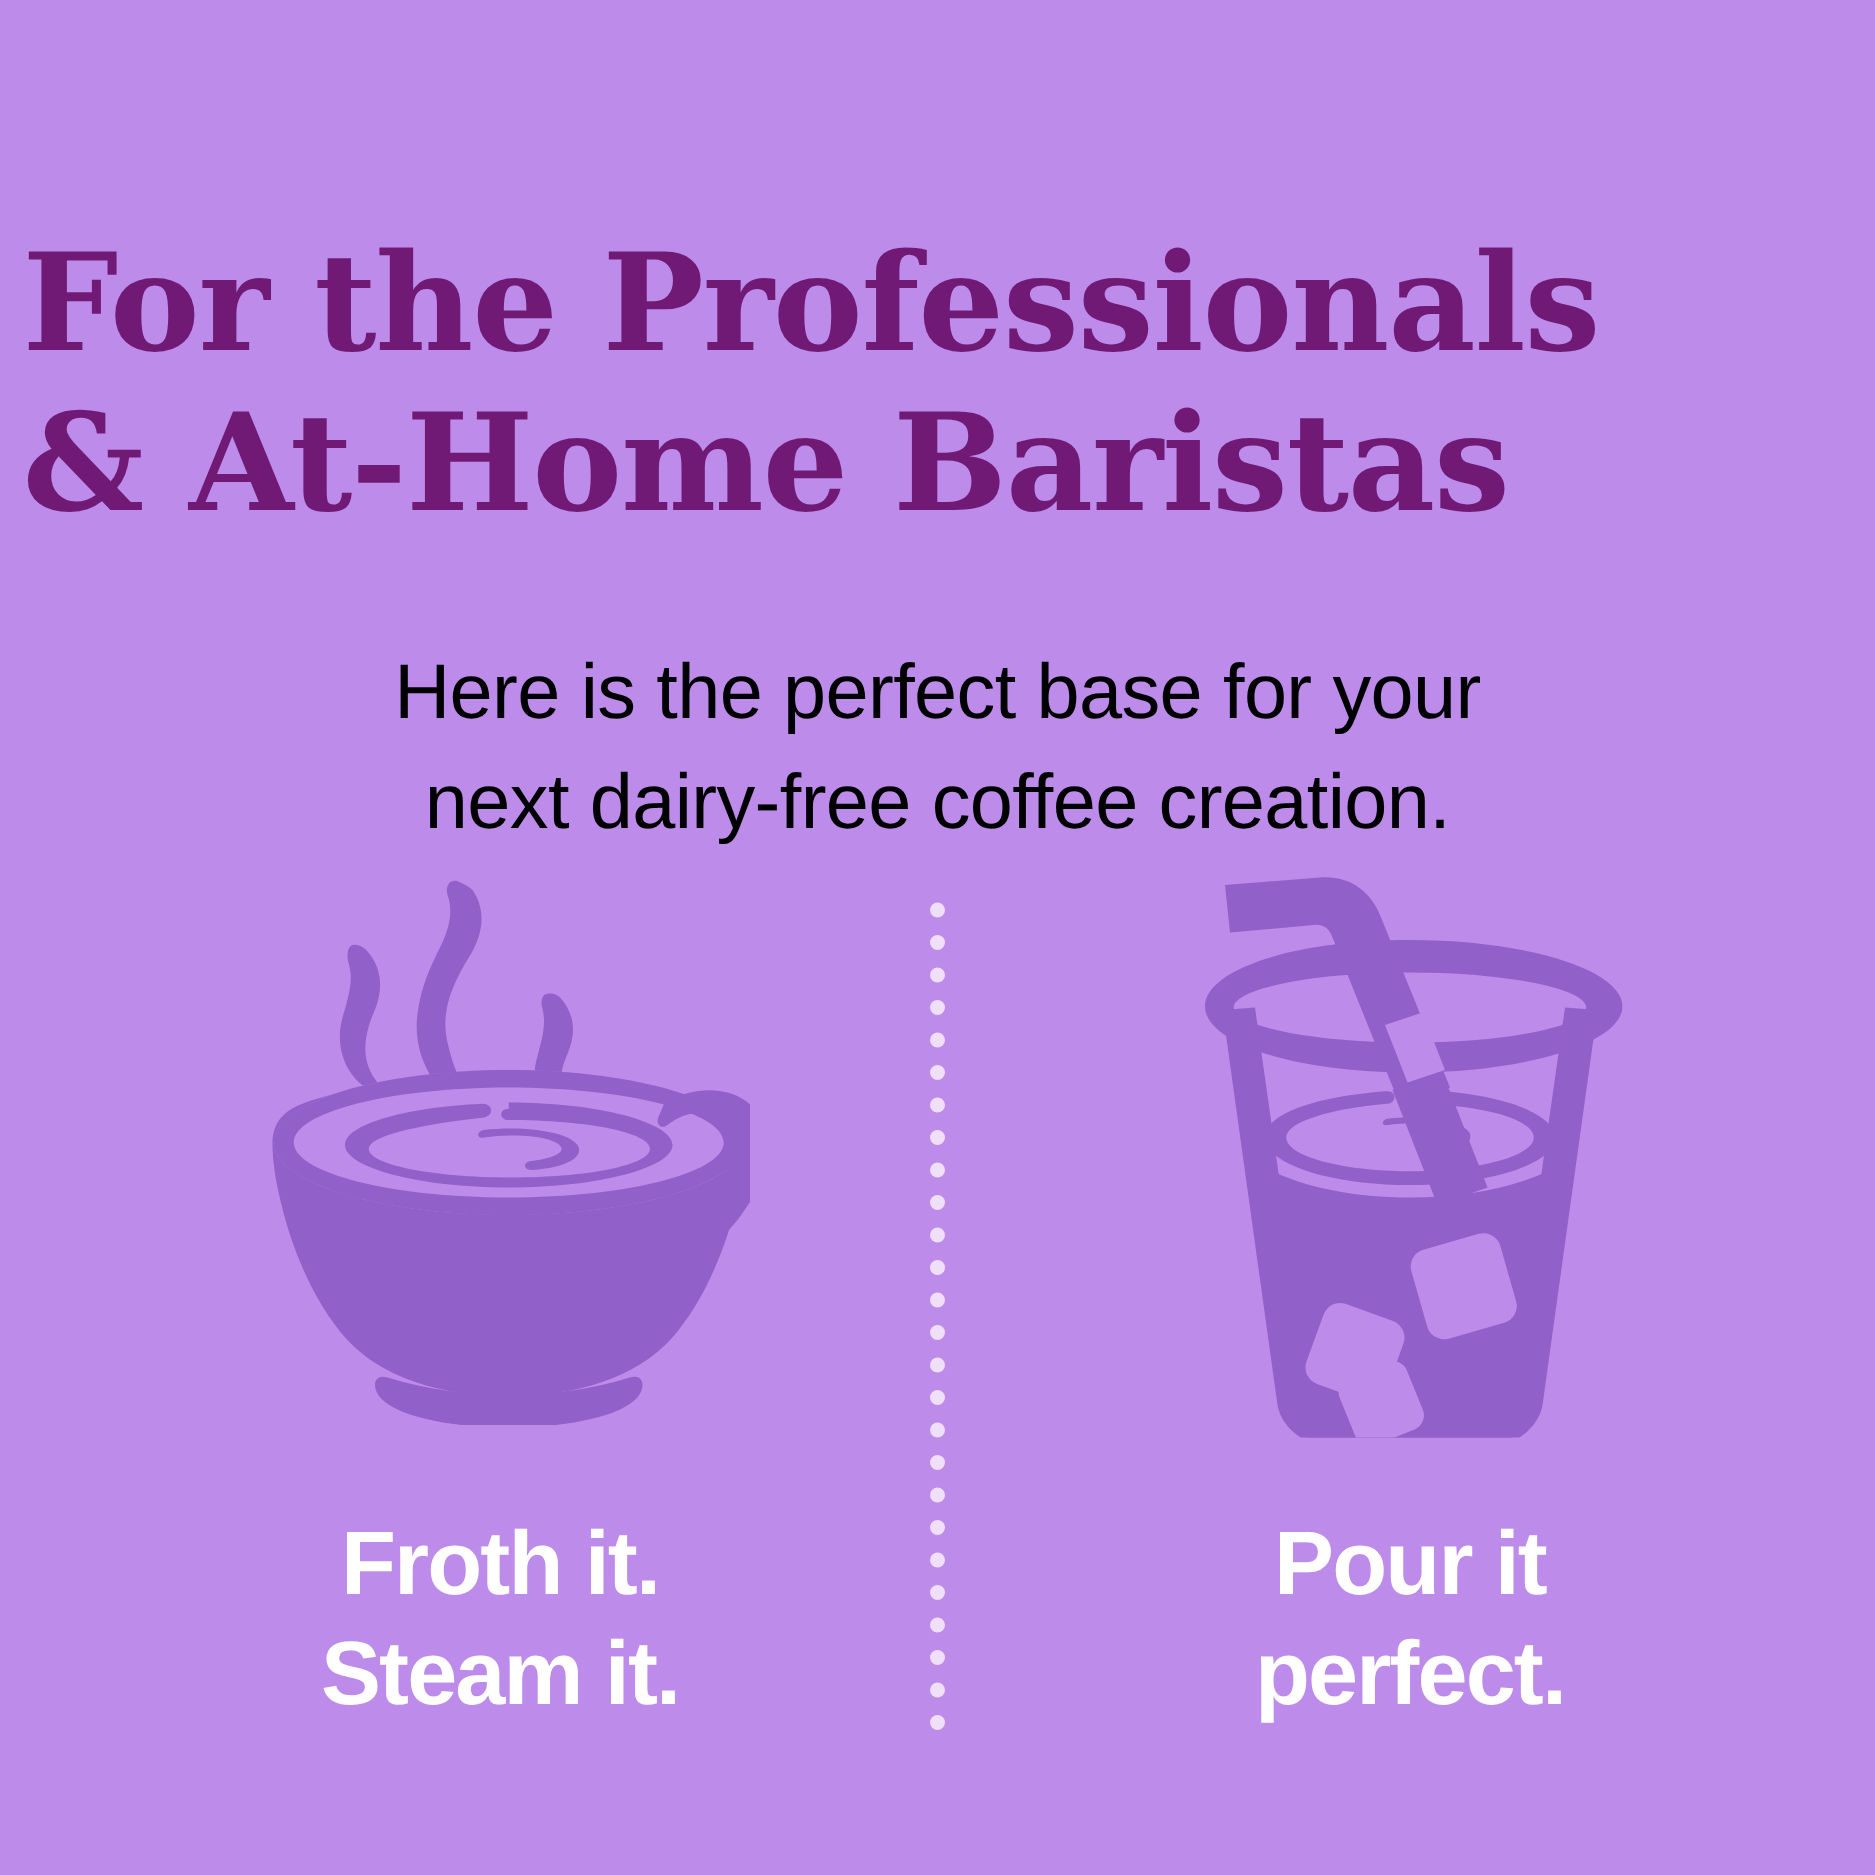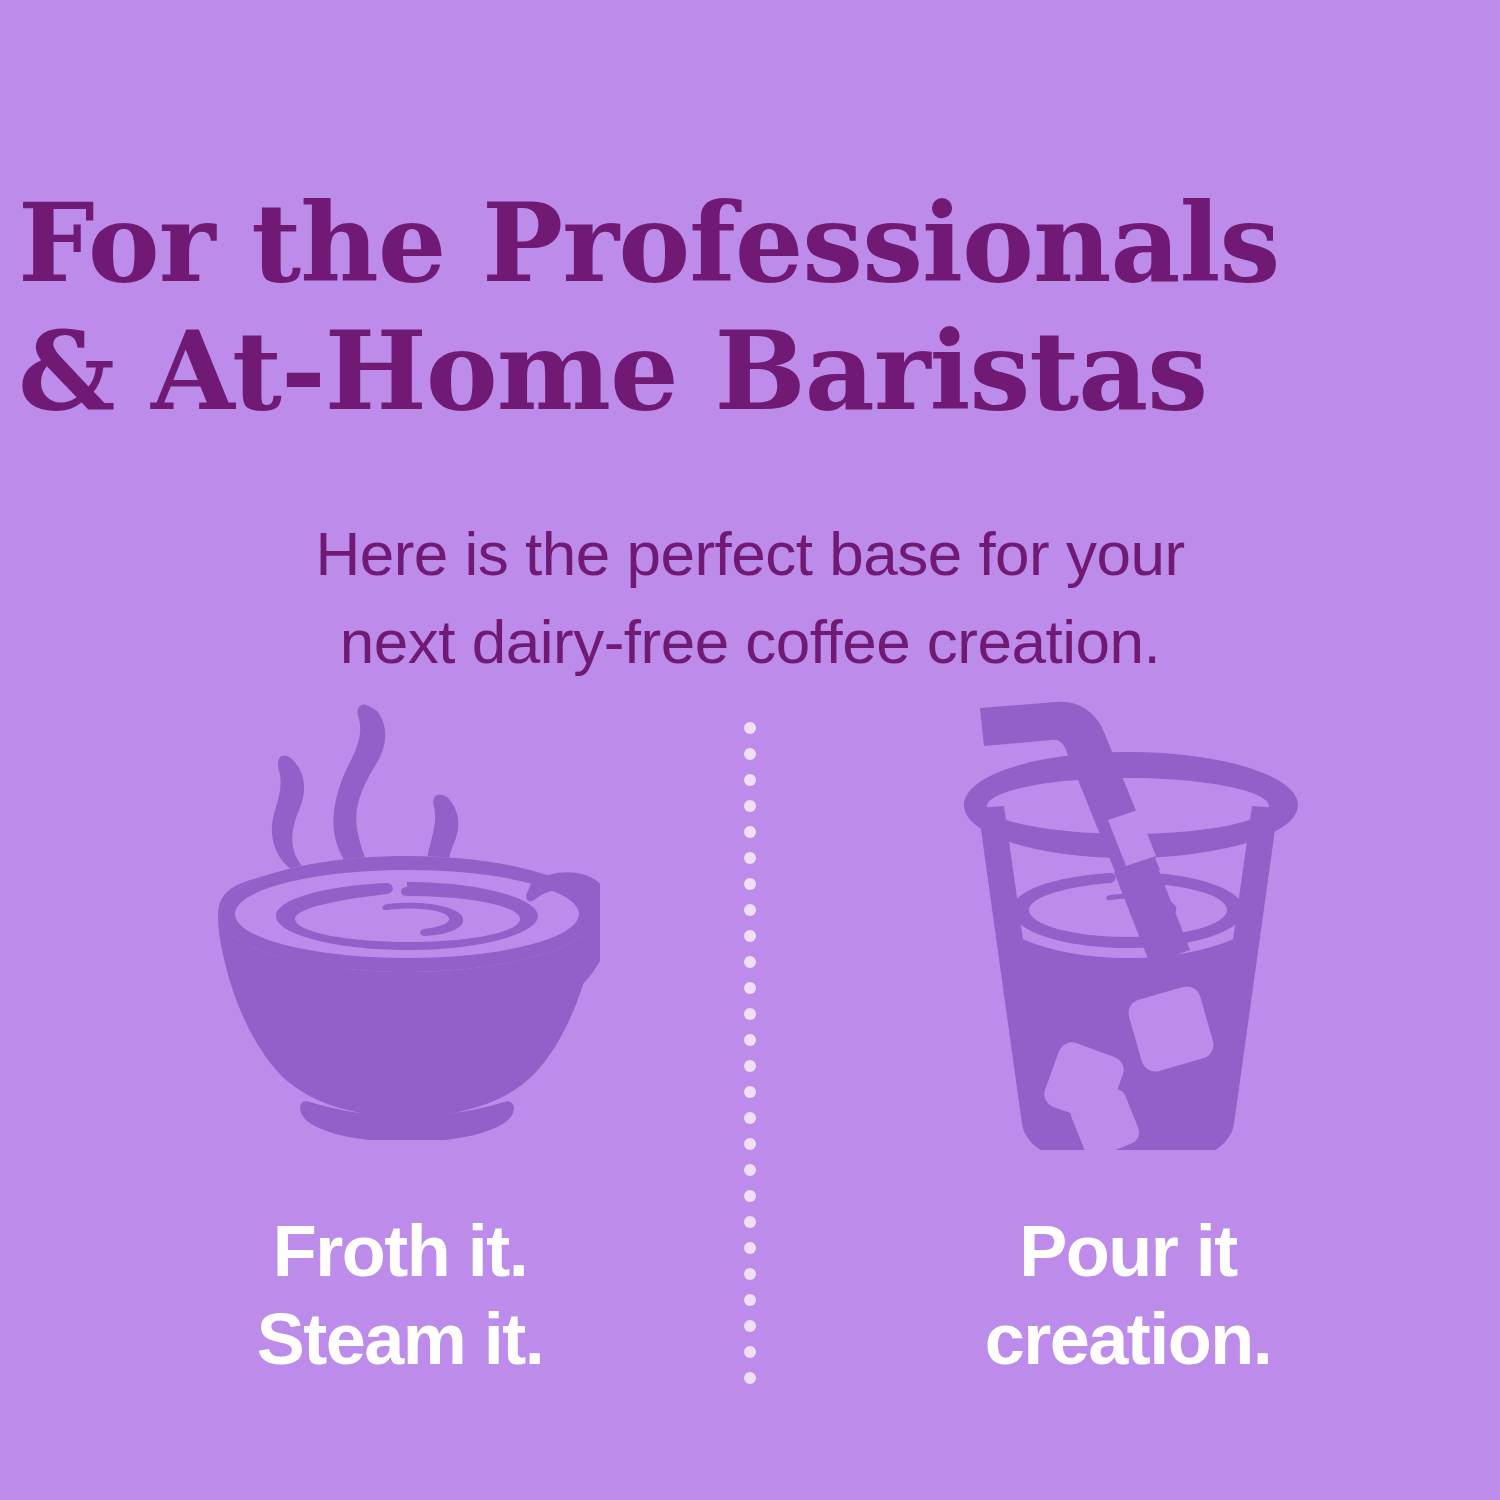--- a/index.html
+++ b/index.html
@@ -38,21 +38,21 @@
     padding-left: 18px;
   }
 
   
   .subhead {
     position: absolute;
     left: 0;
     top: 448px;
     width: 1500px;
     text-align: center;
-    color: #701a75;
+    color: #000000;
     font-family: "Liberation Sans", sans-serif;
     font-weight: 500;
     font-size: 62px;
     line-height: 1.42;
     letter-spacing: -0.5px;
     white-space: pre-line;
   }
 
   
   .divider {
@@ -322,16 +322,16 @@
 
         <g fill="#bd8bea">
           <rect x="176" y="292" width="74" height="74" rx="14" transform="rotate(-16 213 329)"></rect>
           <rect x="92" y="348" width="68" height="68" rx="14" transform="rotate(20 126 382)"></rect>
           <rect x="118" y="394" width="58" height="58" rx="12" transform="rotate(-22 147 423)"></rect>
         </g>
       </svg>
     </div>
 
     <div class="caption">Pour it
-creation.</div>
+perfect.</div>
   </div>
 
 </div>
 
 </body></html>

